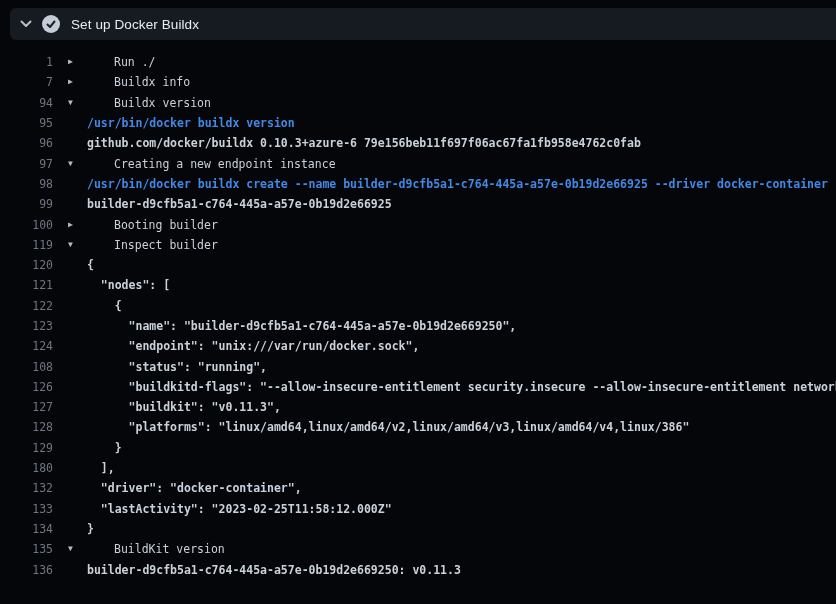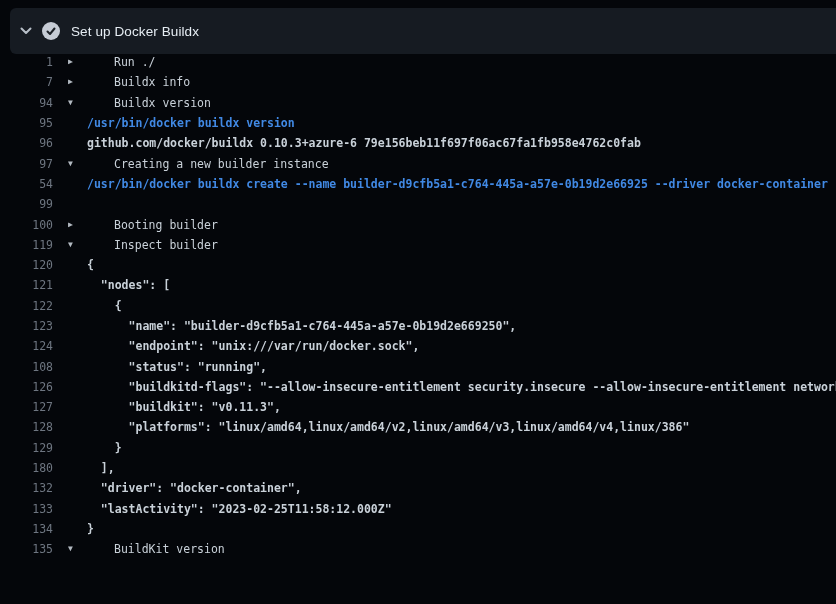--- a/index.html
+++ b/index.html
@@ -3,21 +3,21 @@
 <meta charset="utf-8">
 <style>
   html,body{margin:0;padding:0;}
   body{
     width:836px;height:604px;overflow:hidden;position:relative;
     background:#04060a;
     font-family:"DejaVu Sans Mono","Liberation Mono",monospace;
   }
   
   .step-header{
-    position:absolute;top:8px;left:10px;right:0;height:46px;
+    position:absolute;top:8px;left:10px;right:0;height:32px;
     background:#161b22;border-radius:6px 0 0 6px;
     display:flex;align-items:center;padding-left:8px;box-sizing:border-box;
     cursor:pointer;
   }
   .chev-box{width:16px;height:16px;display:flex;align-items:center;justify-content:center;margin-right:8px;}
   .check-circle{
     width:18px;height:18px;border-radius:50%;background:#c6ccd5;
     display:flex;align-items:center;justify-content:center;margin-right:11px;flex:0 0 auto;
   }
   .step-title{
@@ -97,31 +97,34 @@
     <div class="row output">
     <span class="num">96</span>
     <span class="body">
       <span class="text">github.com/docker/buildx 0.10.3+azure-6 79e156beb11f697f06ac67fa1fb958e4762c0fab</span>
     </span>
   </div>
     <div class="row group">
     <span class="num">97</span>
     <span class="body">
       <span class="tri">▼</span>
-      <span class="glabel">Creating a new builder instance</span>
+      <span class="glabel">Creating a new endpoint instance</span>
     </span>
   </div>
     <div class="row command">
-    <span class="num">54</span>
+    <span class="num">98</span>
     <span class="body">
       <span class="text">/usr/bin/docker buildx create --name builder-d9cfb5a1-c764-445a-a57e-0b19d2e66925 --driver docker-container</span>
     </span>
   </div>
     <div class="row output">
     <span class="num">99</span>
+    <span class="body">
+      <span class="text">builder-d9cfb5a1-c764-445a-a57e-0b19d2e66925</span>
+    </span>
   </div>
     <div class="row group">
     <span class="num">100</span>
     <span class="body">
       <span class="tri">▶</span>
       <span class="glabel">Booting builder</span>
     </span>
   </div>
     <div class="row group">
     <span class="num">119</span>
@@ -214,13 +217,19 @@
       <span class="text">}</span>
     </span>
   </div>
     <div class="row group">
     <span class="num">135</span>
     <span class="body">
       <span class="tri">▼</span>
       <span class="glabel">BuildKit version</span>
     </span>
   </div>
+    <div class="row output">
+    <span class="num">136</span>
+    <span class="body">
+      <span class="text">builder-d9cfb5a1-c764-445a-a57e-0b19d2e669250: v0.11.3</span>
+    </span>
+  </div>
   </div>
 
 </body></html>

